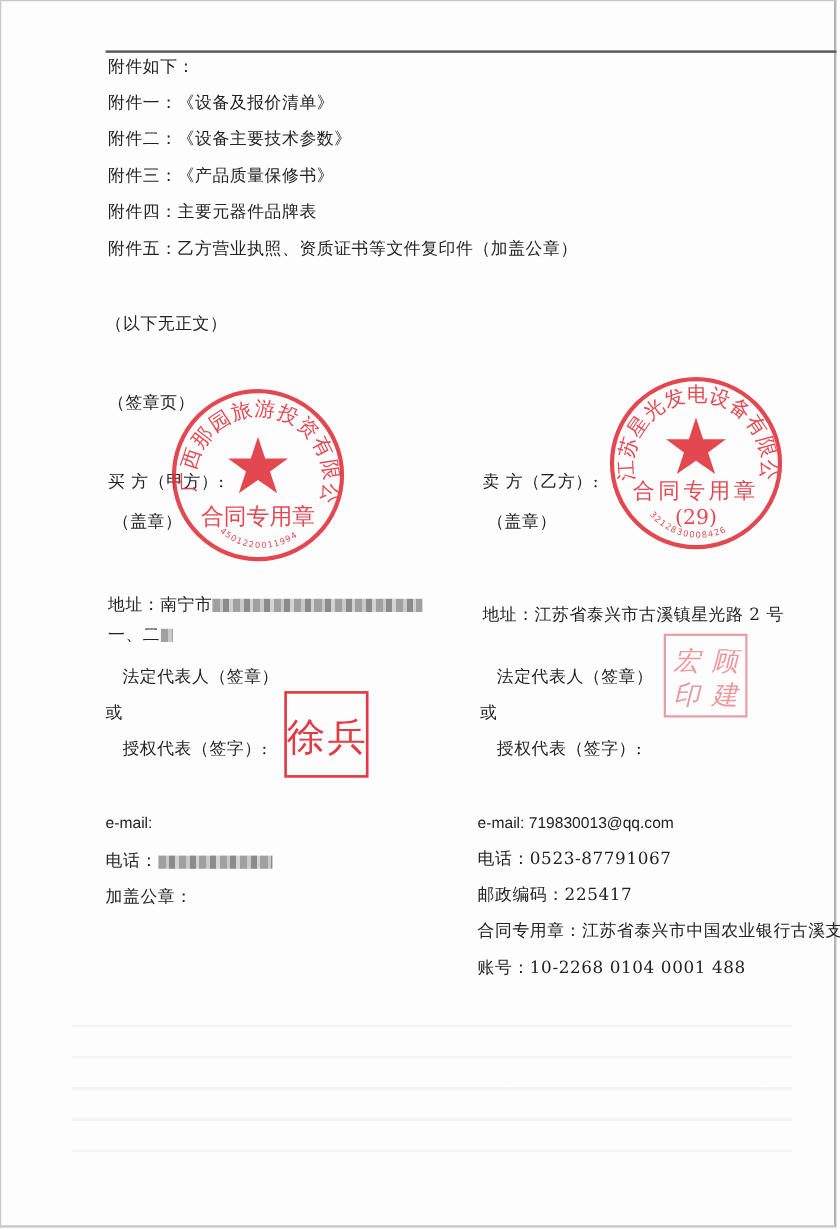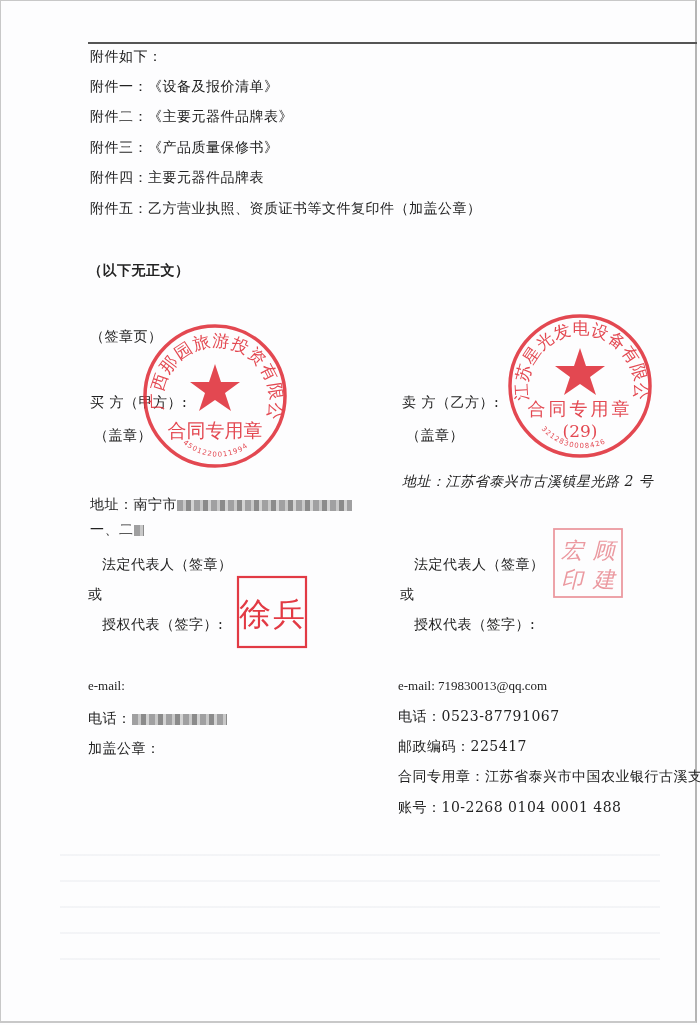--- a/index.html
+++ b/index.html
@@ -12,21 +12,21 @@
   .page-border {
     position: absolute; left: 0; top: 0; width: 697px; height: 1023px;
     border-top: 1px solid #c8c8c8; border-left: 1px solid #c8c8c8;
     border-right: 2px solid #b5b5b5; border-bottom: 2px solid #c8c8c8;
     box-sizing: border-box; pointer-events: none;
   }
   .top-rule {
     position: absolute; left: 88px; top: 42px; width: 609px; height: 2px; background: #555;
   }
   .t { position: absolute; font-size: 14px; line-height: 16px; white-space: nowrap; letter-spacing: 0.5px; }
-  .mono { font-family: Liberation Serif, serif; font-size: 13px; letter-spacing: 0; }
+  .mono { font-family: Liberation Sans, sans-serif; font-size: 13px; letter-spacing: 0; }
   .blur {
     display: inline-block; height: 11px; vertical-align: middle;
     background: repeating-linear-gradient(90deg, #8a8a8a 0 6px, #bdbdbd 6px 9px, #6f6f6f 9px 14px, #c9c9c9 14px 17px);
     filter: blur(0.6px); opacity: 0.8;
   }
   .seal { position: absolute; }
   .seal svg { display: block; }
   .faint-lines {
     position: absolute; left: 60px; top: 830px; width: 600px; height: 150px;
     background: repeating-linear-gradient(180deg, transparent 0 24px, rgba(200,205,215,0.18) 24px 26px);
@@ -34,26 +34,26 @@
 </style>
 </head>
 <body>
 
 <div class="page-border"></div>
 <div class="top-rule"></div>
 <div class="faint-lines"></div>
 
 <div class="t" style="left:90px;top:48px;">附件如下：</div>
 <div class="t" style="left:90px;top:78px;">附件一：《设备及报价清单》</div>
-<div class="t" style="left:90px;top:108px;">附件二：《主要元器件品牌表》</div>
+<div class="t" style="left:90px;top:108px;">附件二：《设备主要技术参数》</div>
 <div class="t" style="left:90px;top:139px;">附件三：《产品质量保修书》</div>
 <div class="t" style="left:90px;top:169px;">附件四：主要元器件品牌表</div>
 <div class="t" style="left:90px;top:200px;">附件五：乙方营业执照、资质证书等文件复印件（加盖公章）</div>
 
-<div class="t" style="left:88px;top:262px;font-weight:bold;">（以下无正文）</div>
+<div class="t" style="left:88px;top:262px;">（以下无正文）</div>
 <div class="t" style="left:90px;top:328px;">（签章页）</div>
 
 <div class="t" style="left:90px;top:394px;">买 方（甲方）:</div>
 <div class="t" style="left:94px;top:427px;">（盖章）</div>
 
 <div class="t" style="left:90px;top:497px;font-family:Liberation Mono, monospace;">
   <span>地址：南宁市</span><span class="blur" style="width:175px;"></span>
 </div>
 <div class="t" style="left:90px;top:521px;">
   <span>一、二</span><span class="blur" style="width:10px;"></span>
@@ -64,21 +64,21 @@
 <div class="t" style="left:102px;top:616px;">授权代表（签字）:</div>
 
 <div class="t mono" style="left:88px;top:678px;">e-mail:</div>
 <div class="t" style="left:88px;top:710px;">
   <span>电话：</span><span class="blur" style="width:95px;"></span>
 </div>
 <div class="t" style="left:88px;top:740px;">加盖公章：</div>
 
 <div class="t" style="left:402px;top:394px;text-align:center;">卖 方（乙方）:</div>
 <div class="t" style="left:406px;top:427px;">（盖章）</div>
-<div class="t" style="left:402px;top:473px;font-style:italic;">地址：江苏省泰兴市古溪镇星光路 2 号</div>
+<div class="t" style="left:402px;top:505px;">地址：江苏省泰兴市古溪镇星光路 2 号</div>
 <div class="t" style="left:414px;top:556px;">法定代表人（签章）</div>
 <div class="t" style="left:400px;top:586px;">或</div>
 <div class="t" style="left:414px;top:616px;">授权代表（签字）:</div>
 <div class="t mono" style="left:398px;top:678px;">e-mail: 719830013@qq.com</div>
 <div class="t" style="left:398px;top:708px;">电话：0523-87791067</div>
 <div class="t" style="left:398px;top:738px;">邮政编码：225417</div>
 <div class="t" style="left:398px;top:768px;">合同专用章：江苏省泰兴市中国农业银行古溪支</div>
 <div class="t" style="left:398px;top:799px;">账号：10-2268 0104 0001 488</div>
 
 <div class="seal" style="left:140px;top:322px;opacity:0.88;">

